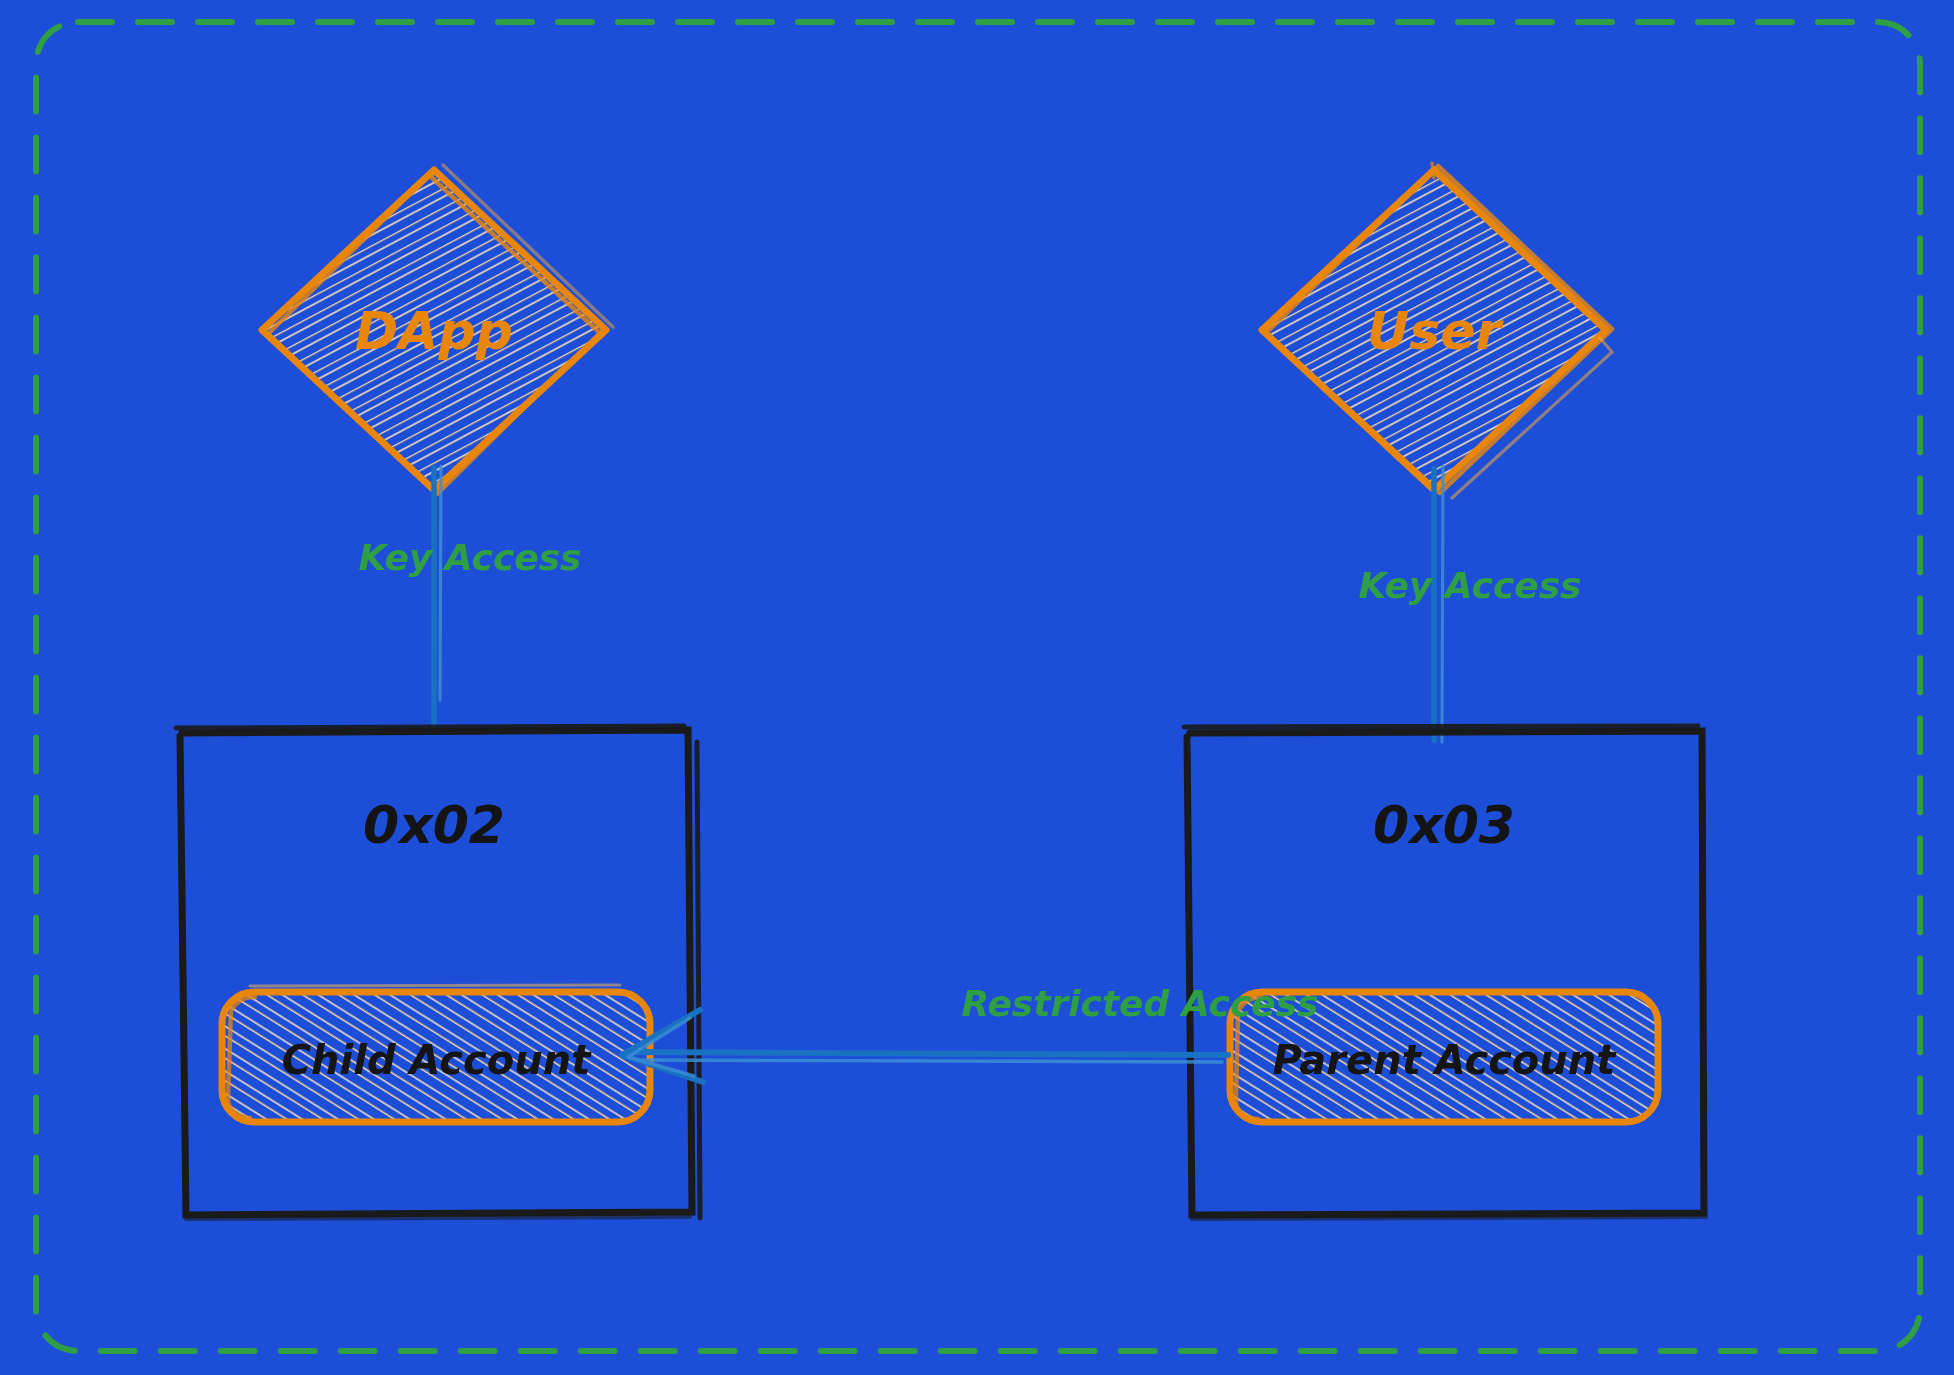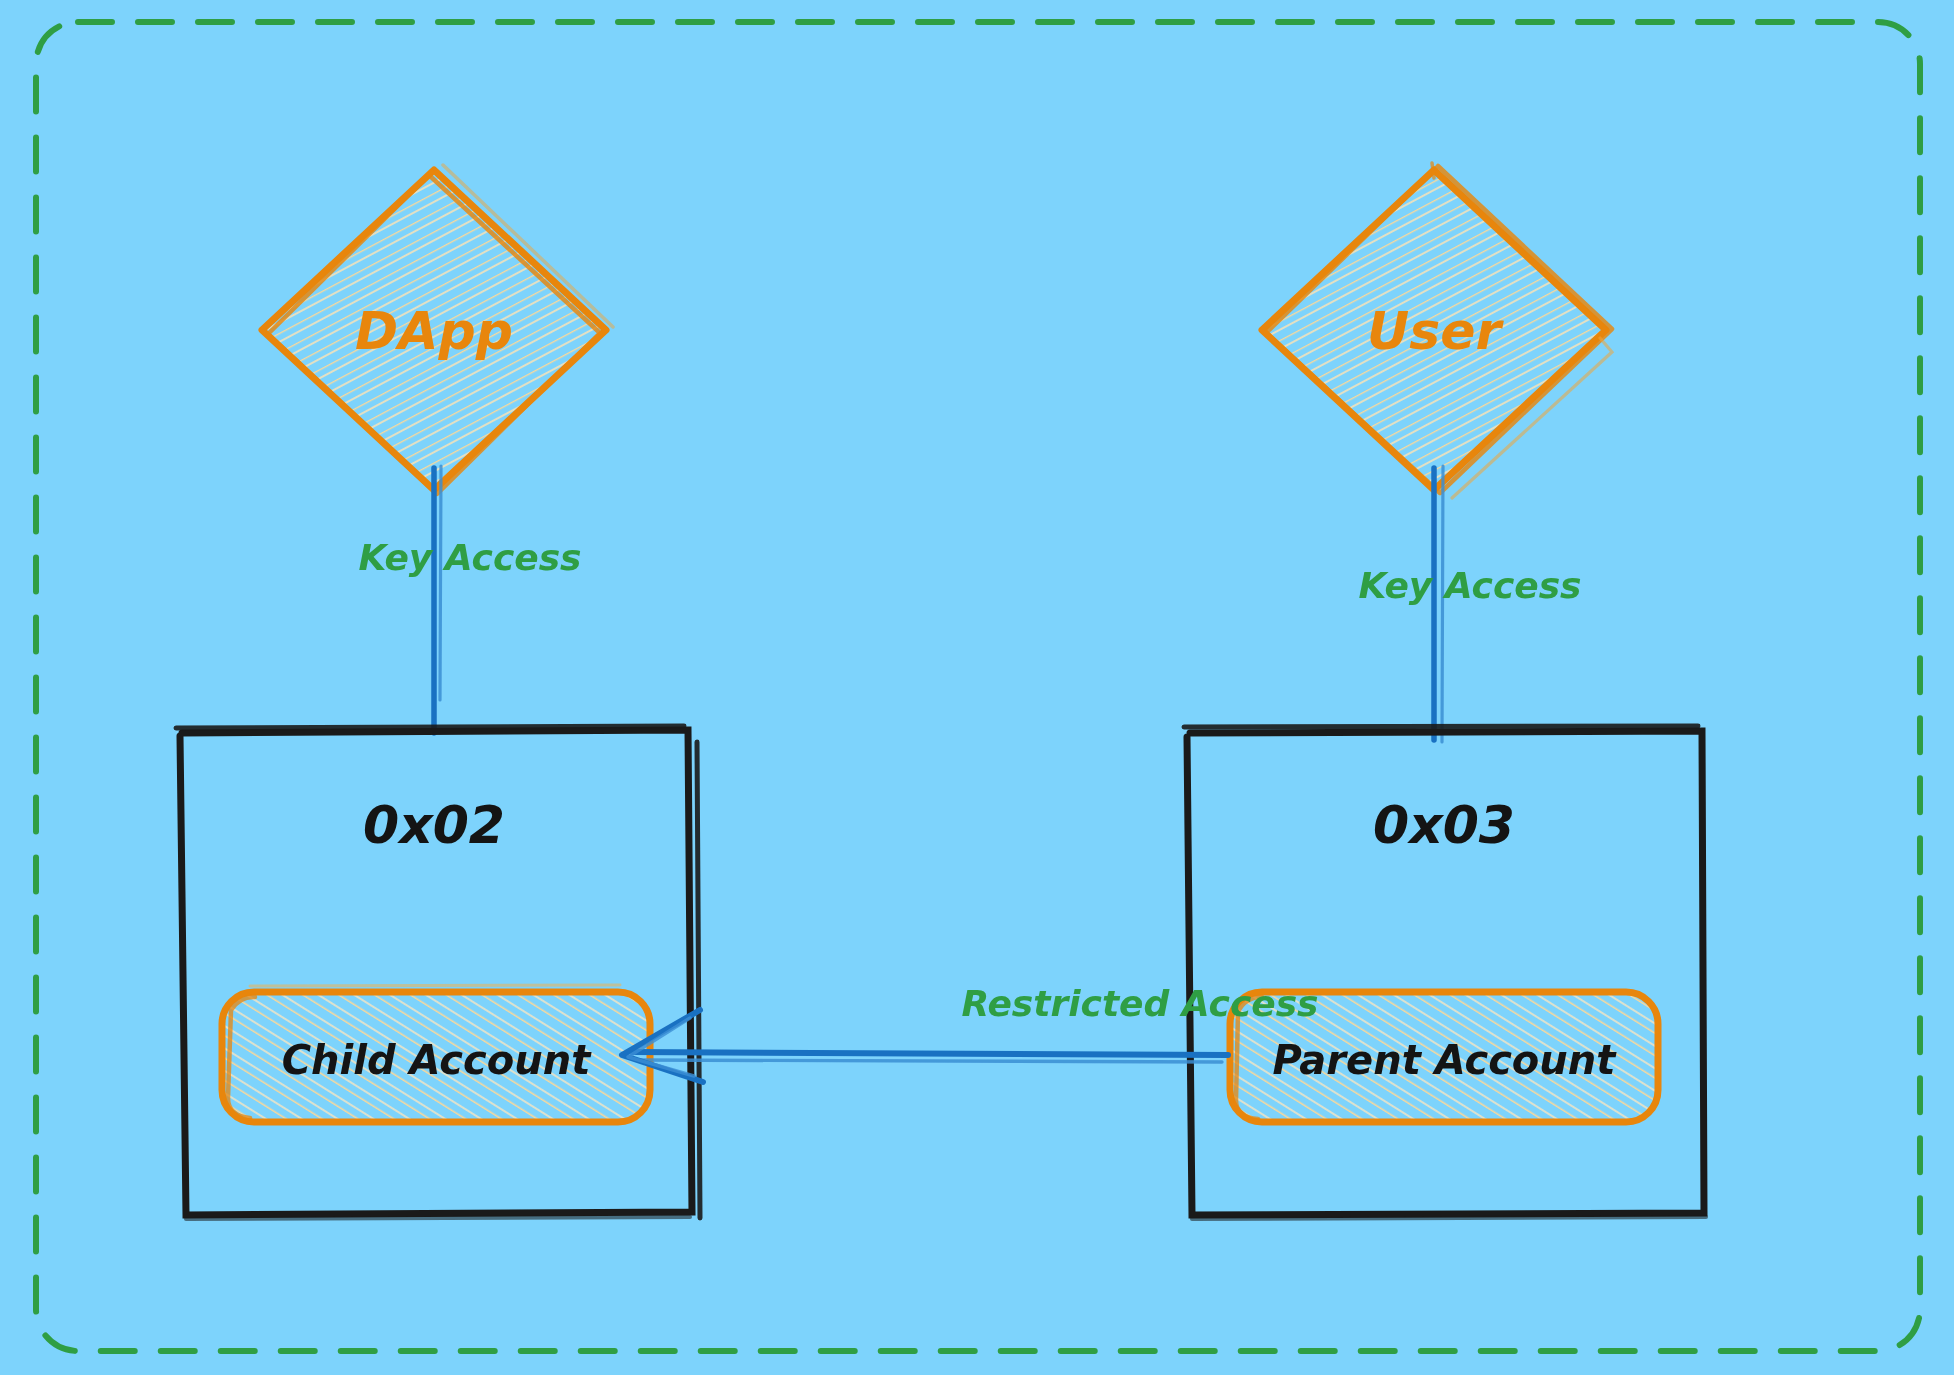--- a/index.html
+++ b/index.html
@@ -7,21 +7,21 @@
     padding: 0;
     background: #ffffff;
   }
   body {
     font-family: "Liberation Sans", sans-serif;
   }
   #stage {
     position: relative;
     width: 1954px;
     height: 1375px;
-    background: #7dd3fc;
+    background: #1d4ed8;
     overflow: hidden;
   }
   #canvas {
     position: absolute;
     top: 0;
     left: 0;
     width: 1954px;
     height: 1375px;
   }
   .hand-text {

